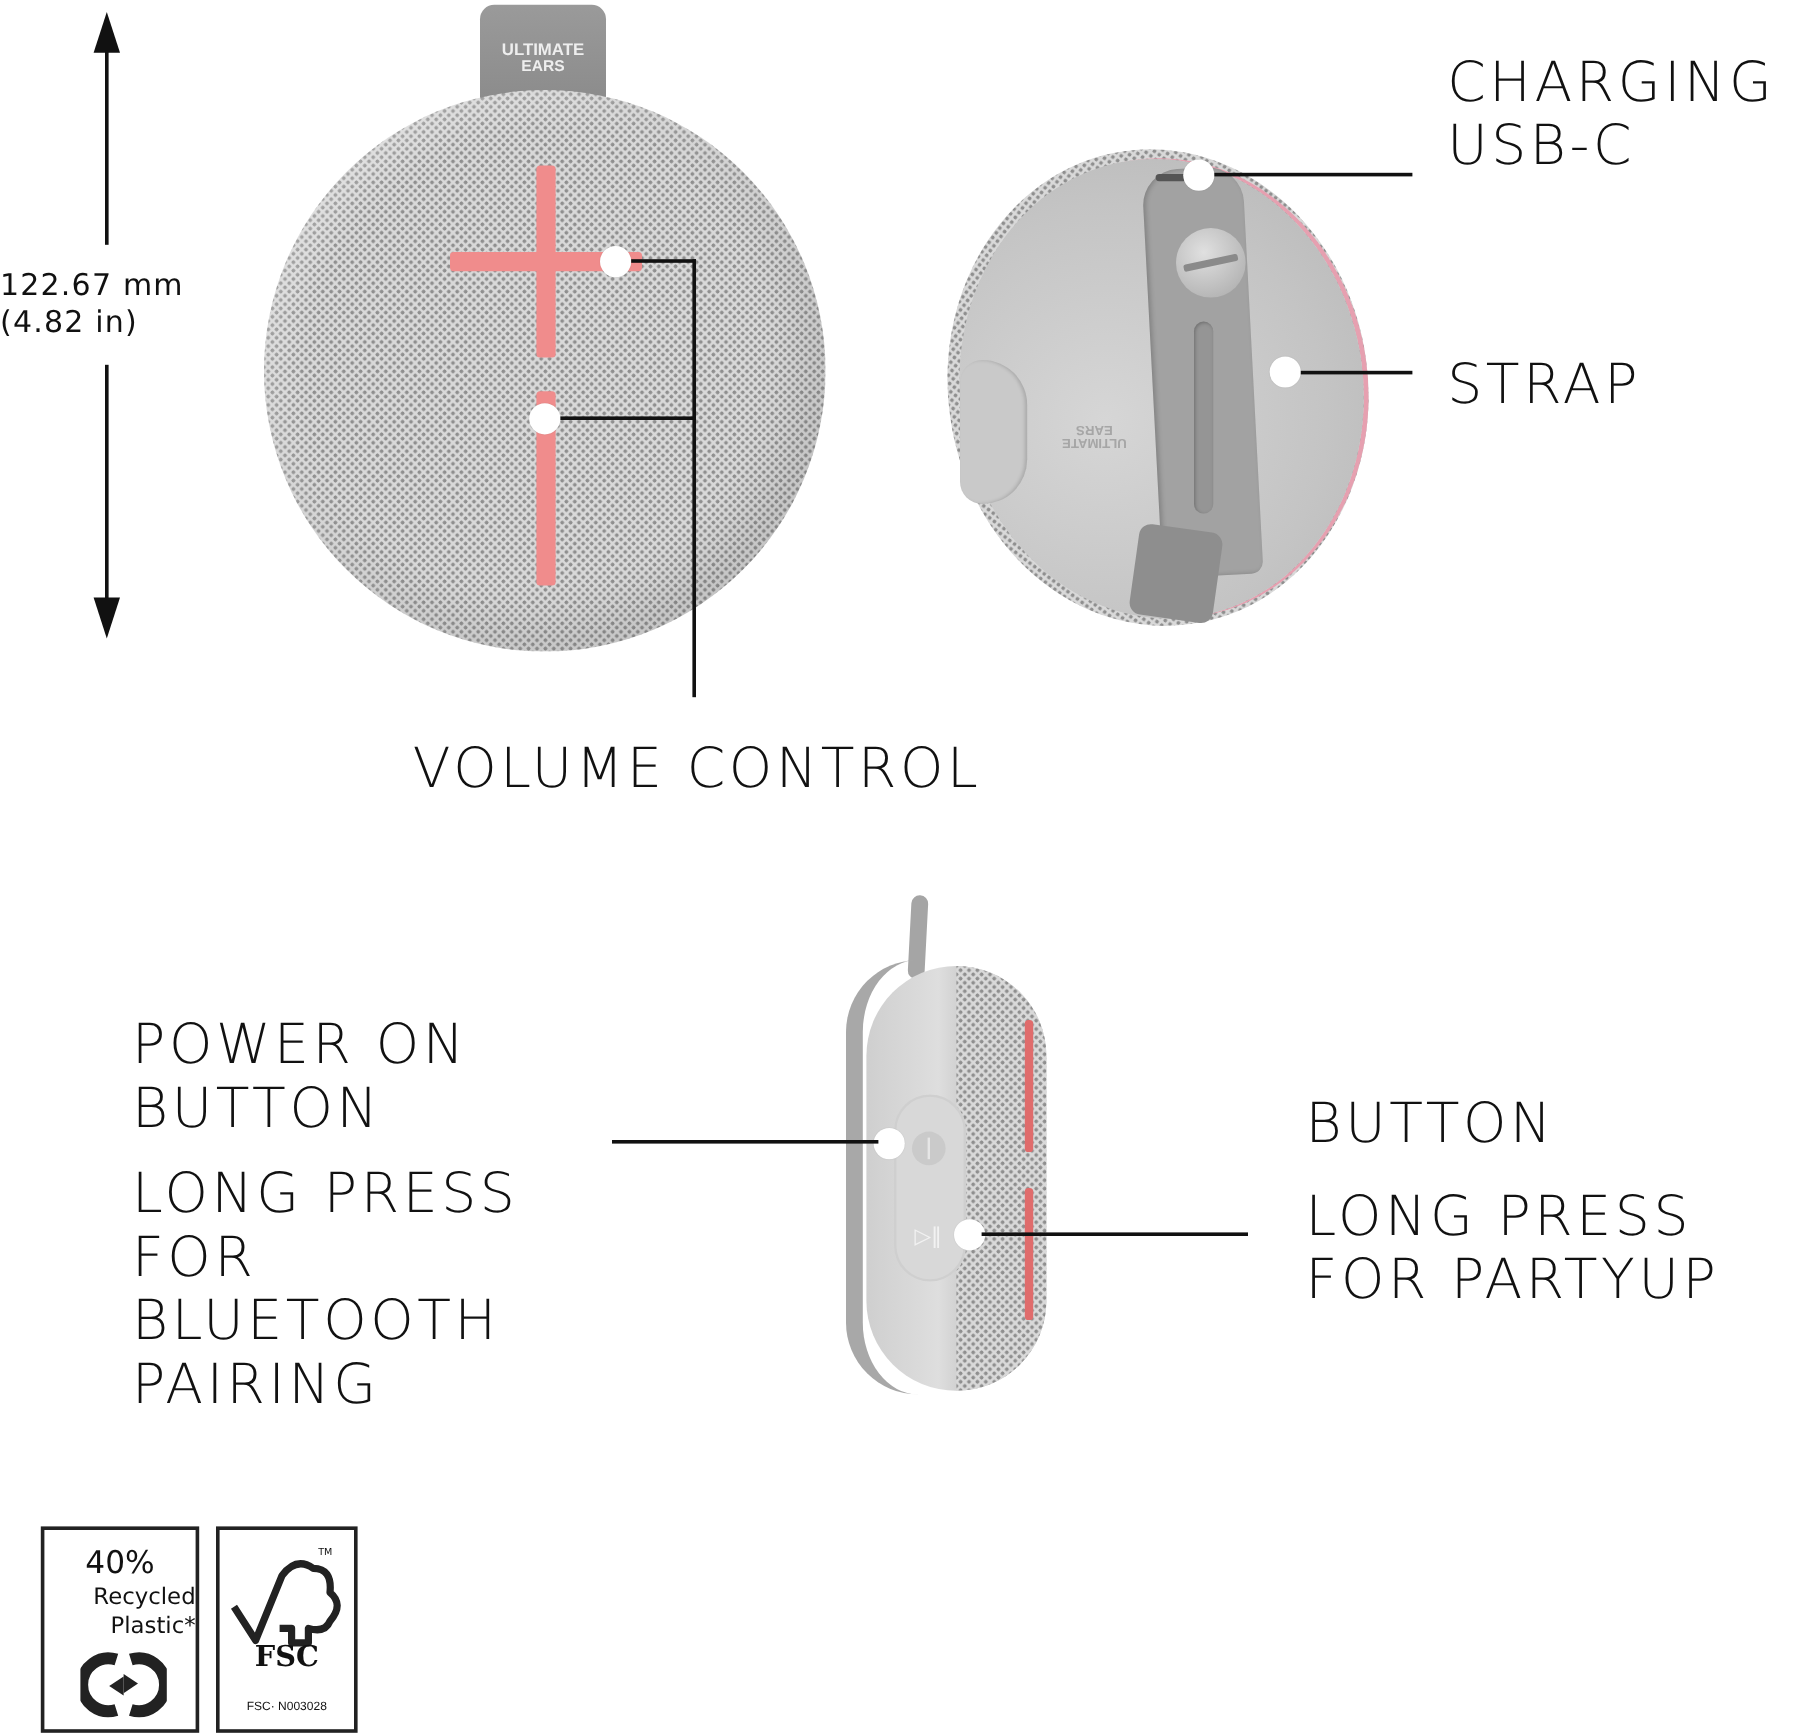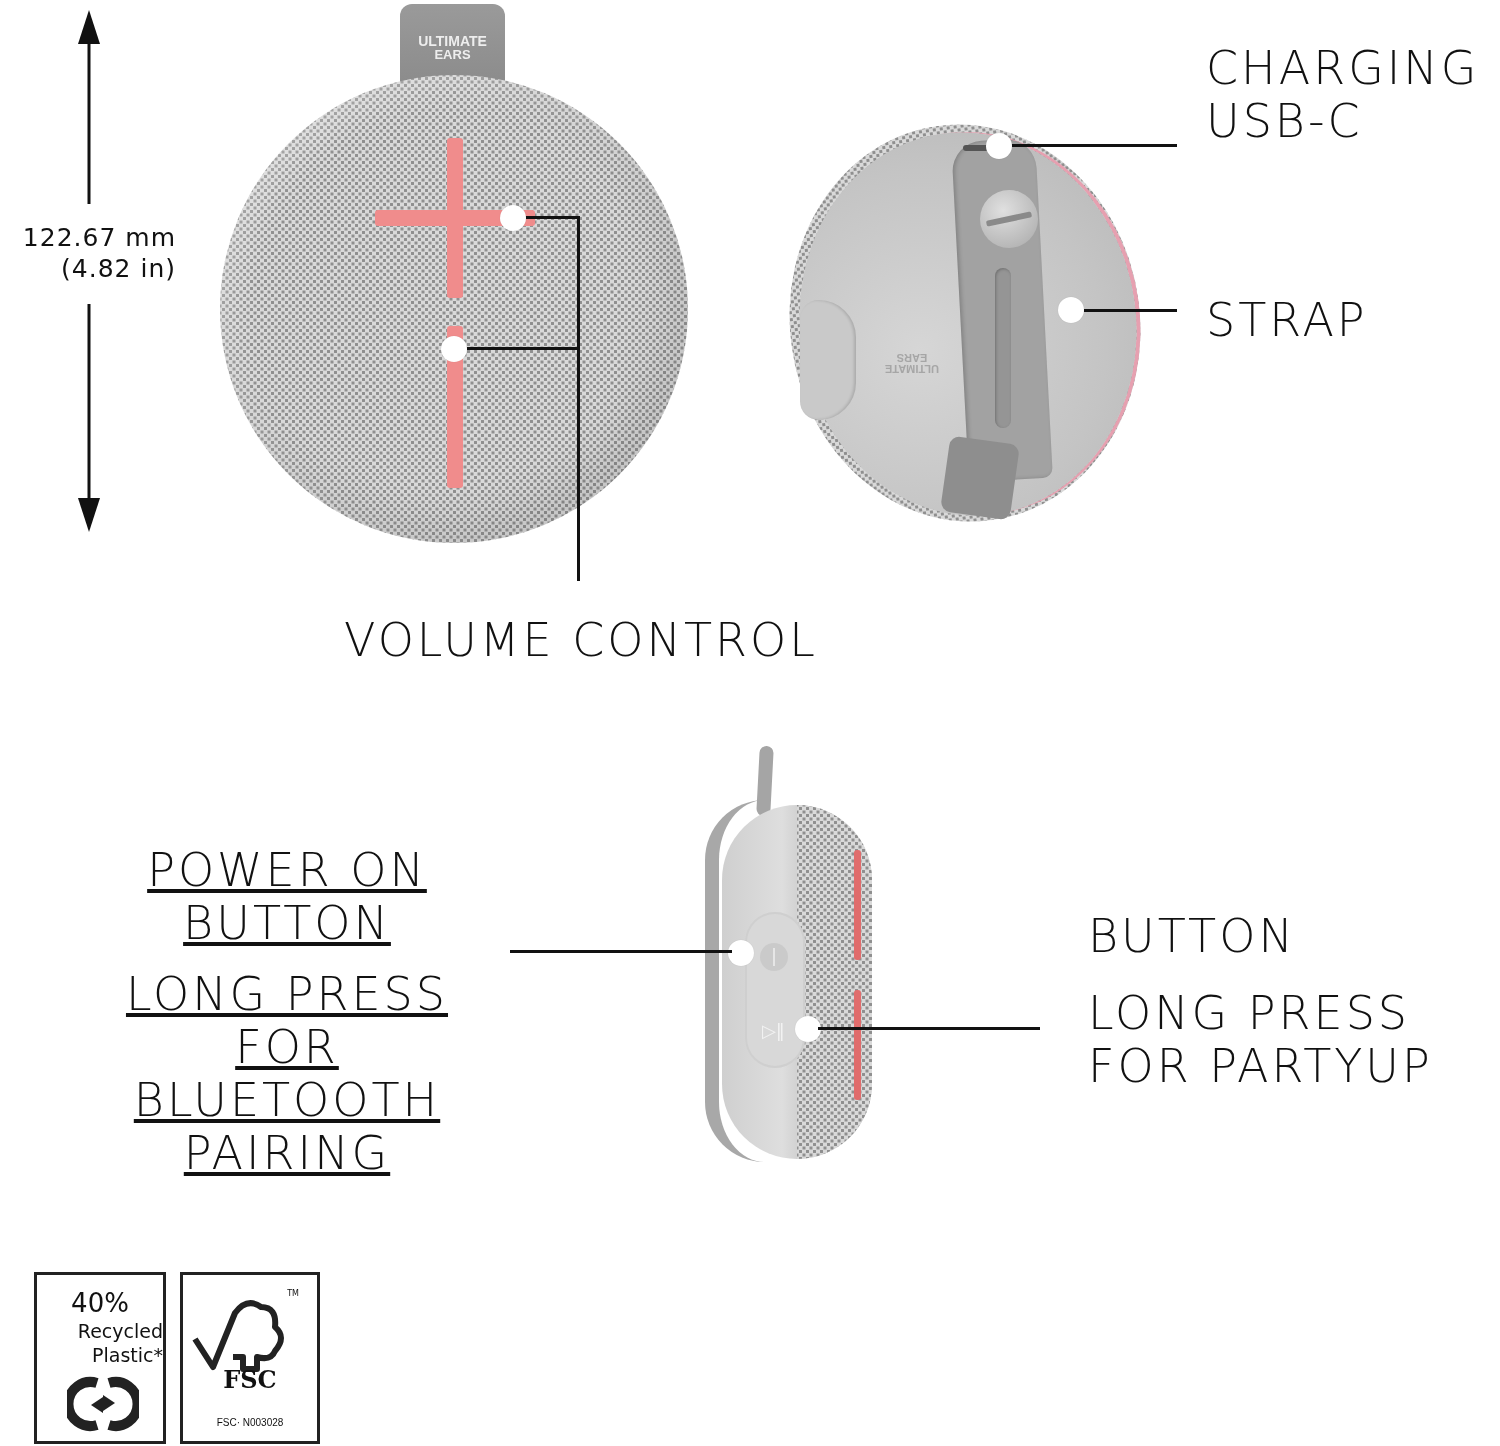--- a/index.html
+++ b/index.html
@@ -1,22 +1,22 @@
 <!DOCTYPE html>
 <html><head>
 <meta charset="utf-8">
 <style>
   html, body { margin:0; padding:0; background:#ffffff; }
   body { width:1500px; height:1446px; position:relative; overflow:hidden;
          font-family:"DejaVu Sans", "Liberation Sans", sans-serif; color:#111; }
   .abs { position:absolute; }
   .label { position:absolute; font-size:46px; line-height:53px; letter-spacing:3px; font-weight:300; color:#111; white-space:nowrap; }
   .label div { display:block; }
-  .right { text-align:center;text-decoration:underline; }
-  .dim { position:absolute; font-size:25px; line-height:31px; letter-spacing:1px; text-align:right; color:#111; }
+  .right { text-align:left; }
+  .dim { position:absolute; font-size:25px; line-height:31px; letter-spacing:1px; text-align:left; color:#111; }
   .line { position:absolute; background:#111; }
   .dot { position:absolute; width:26px; height:26px; border-radius:50%; background:#fff; box-shadow:0 0 1px rgba(0,0,0,0.15); }
   .badge { position:absolute; border:3px solid #222; background:#fff; box-sizing:border-box; }
   .mesh {
     background-color:#d9d9d9;
     background-image:
       radial-gradient(circle at 50% 50%, #8f8f8f 1.4px, transparent 1.8px),
       radial-gradient(circle at 50% 50%, #8f8f8f 1.4px, transparent 1.8px);
     background-size:7px 7px, 7px 7px;
     background-position:0 0, 3.5px 3.5px;
@@ -150,20 +150,20 @@
     <div>Plastic*</div>
   </div>
   <svg style="position:absolute;left:30px;top:100px" width="72" height="58" viewBox="0 0 72 58">
     <path d="M30 8 A22 22 0 1 0 30 50" fill="none" stroke="#222" stroke-width="10"></path>
     <path d="M42 50 A22 22 0 1 0 42 8" fill="none" stroke="#222" stroke-width="10"></path>
     <polygon points="24,30 36,22 36,38" fill="#222"></polygon>
     <polygon points="48,28 36,36 36,20" fill="#222"></polygon>
   </svg>
 </div>
 
-<div class="badge" style="left:180px;top:1272px;width:140px;height:172px;">
+<div class="badge" style="left:180px;top:1272px;width:118px;height:172px;">
   <span style="position:absolute;right:18px;top:14px;font-size:8px;">TM</span>
   <svg style="position:absolute;left:8px;top:18px" width="100" height="86" viewBox="0 0 100 86">
     <path d="M4 46 L22 74 L44 20 Q56 4 70 14 Q86 14 84 34 Q96 44 84 58 Q80 68 66 64 L66 76 L52 76 L52 64 L42 64" fill="none" stroke="#222" stroke-width="6" stroke-linejoin="round"></path>
   </svg>
   <div style="position:absolute;top:90px;width:100%;text-align:center;font-family:'DejaVu Serif',serif;font-weight:bold;font-size:24px;line-height:30px;">FSC</div>
   <div style="position:absolute;top:142px;width:100%;text-align:center;font-family:'Liberation Sans',sans-serif;font-size:10px;">FSC· N003028</div>
 </div>
 
 </body></html>

